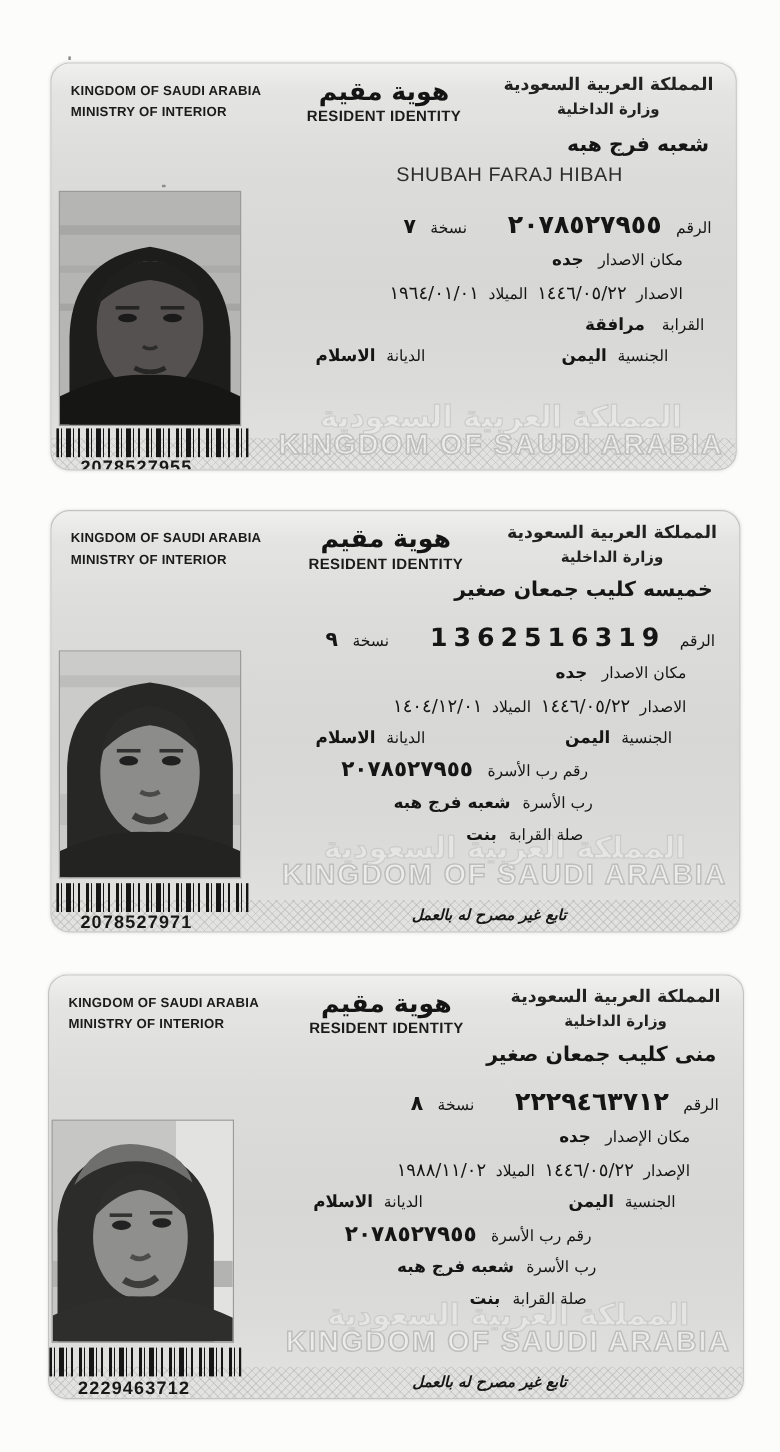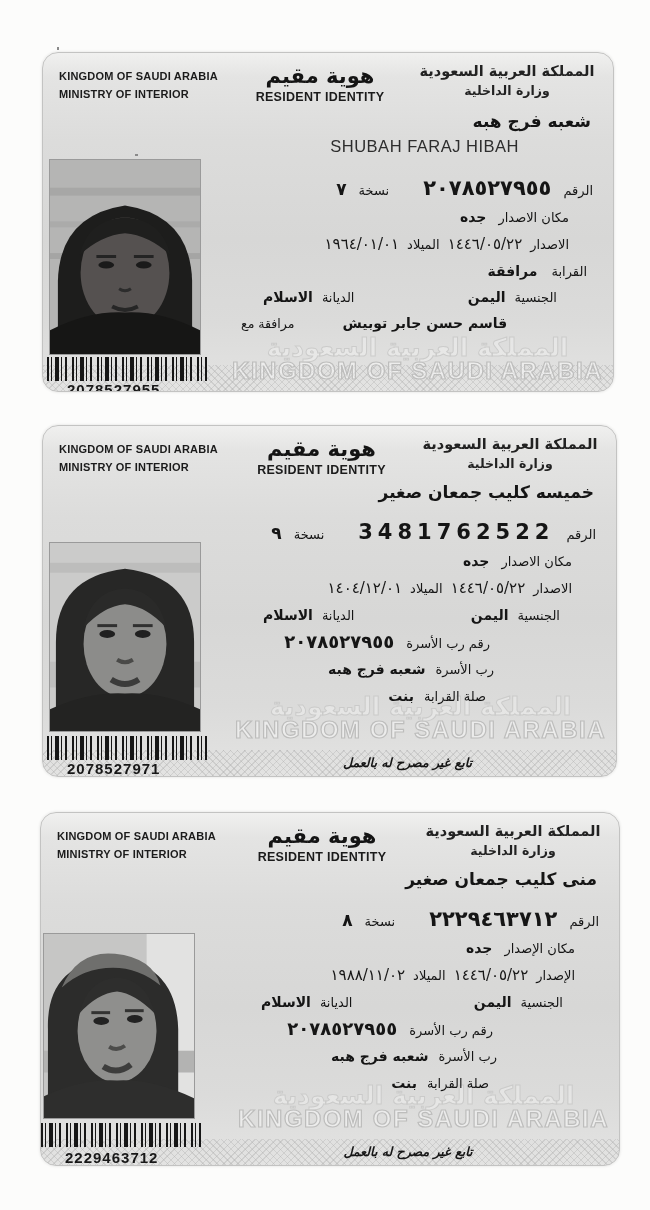--- a/index.html
+++ b/index.html
@@ -183,24 +183,20 @@
     <div class="frow nat-row">
       <span class="grp">
         <span class="lbl">الجنسية</span>
         <span class="val">اليمن</span>
       </span>
       <span class="grp">
         <span class="lbl">الديانة</span>
         <span class="val">الاسلام</span>
       </span>
     </div>
-    <div class="frow companion-row">
-      <span class="lbl">مرافقة مع</span>
-      <span class="val">قاسم حسن جابر توبيش</span>
-    </div>
   </div>
 </div>
 
 <div class="card card-2">
   <div class="guilloche"></div>
   <div class="wm">
     <div class="wm-ar">المملكة العربية السعودية</div>
     <div class="wm-en">KINGDOM OF SAUDI ARABIA</div>
   </div>
   <div class="hdr">
@@ -233,21 +229,21 @@
       <path d="M62 138 Q76 147 90 138" stroke="#3b3b3a" stroke-width="6" fill="none"></path>
       <path d="M0 190 L0 168 Q40 150 76 152 Q112 150 152 168 L152 190 Z" fill="#232322"></path>
     </svg>
   </div>
   <div class="barcode"></div>
   <div class="barcode-num">2078527971</div>
   <div class="content">
     <div class="name-ar">خميسه كليب جمعان صغير</div>
     <div class="frow number-row">
       <span class="lbl">الرقم</span>
-      <span class="num num-big">3481762522</span>
+      <span class="num num-big">1362516319</span>
       <span class="lbl ver-lbl">نسخة</span>
       <span class="ver">٩</span>
     </div>
     <div class="frow place-row">
       <span class="lbl">مكان الاصدار</span>
       <span class="val">جده</span>
     </div>
     <div class="frow dates-row">
       <span class="lbl">الاصدار</span>
       <span class="num date">١٤٤٦/٠٥/٢٢</span>

